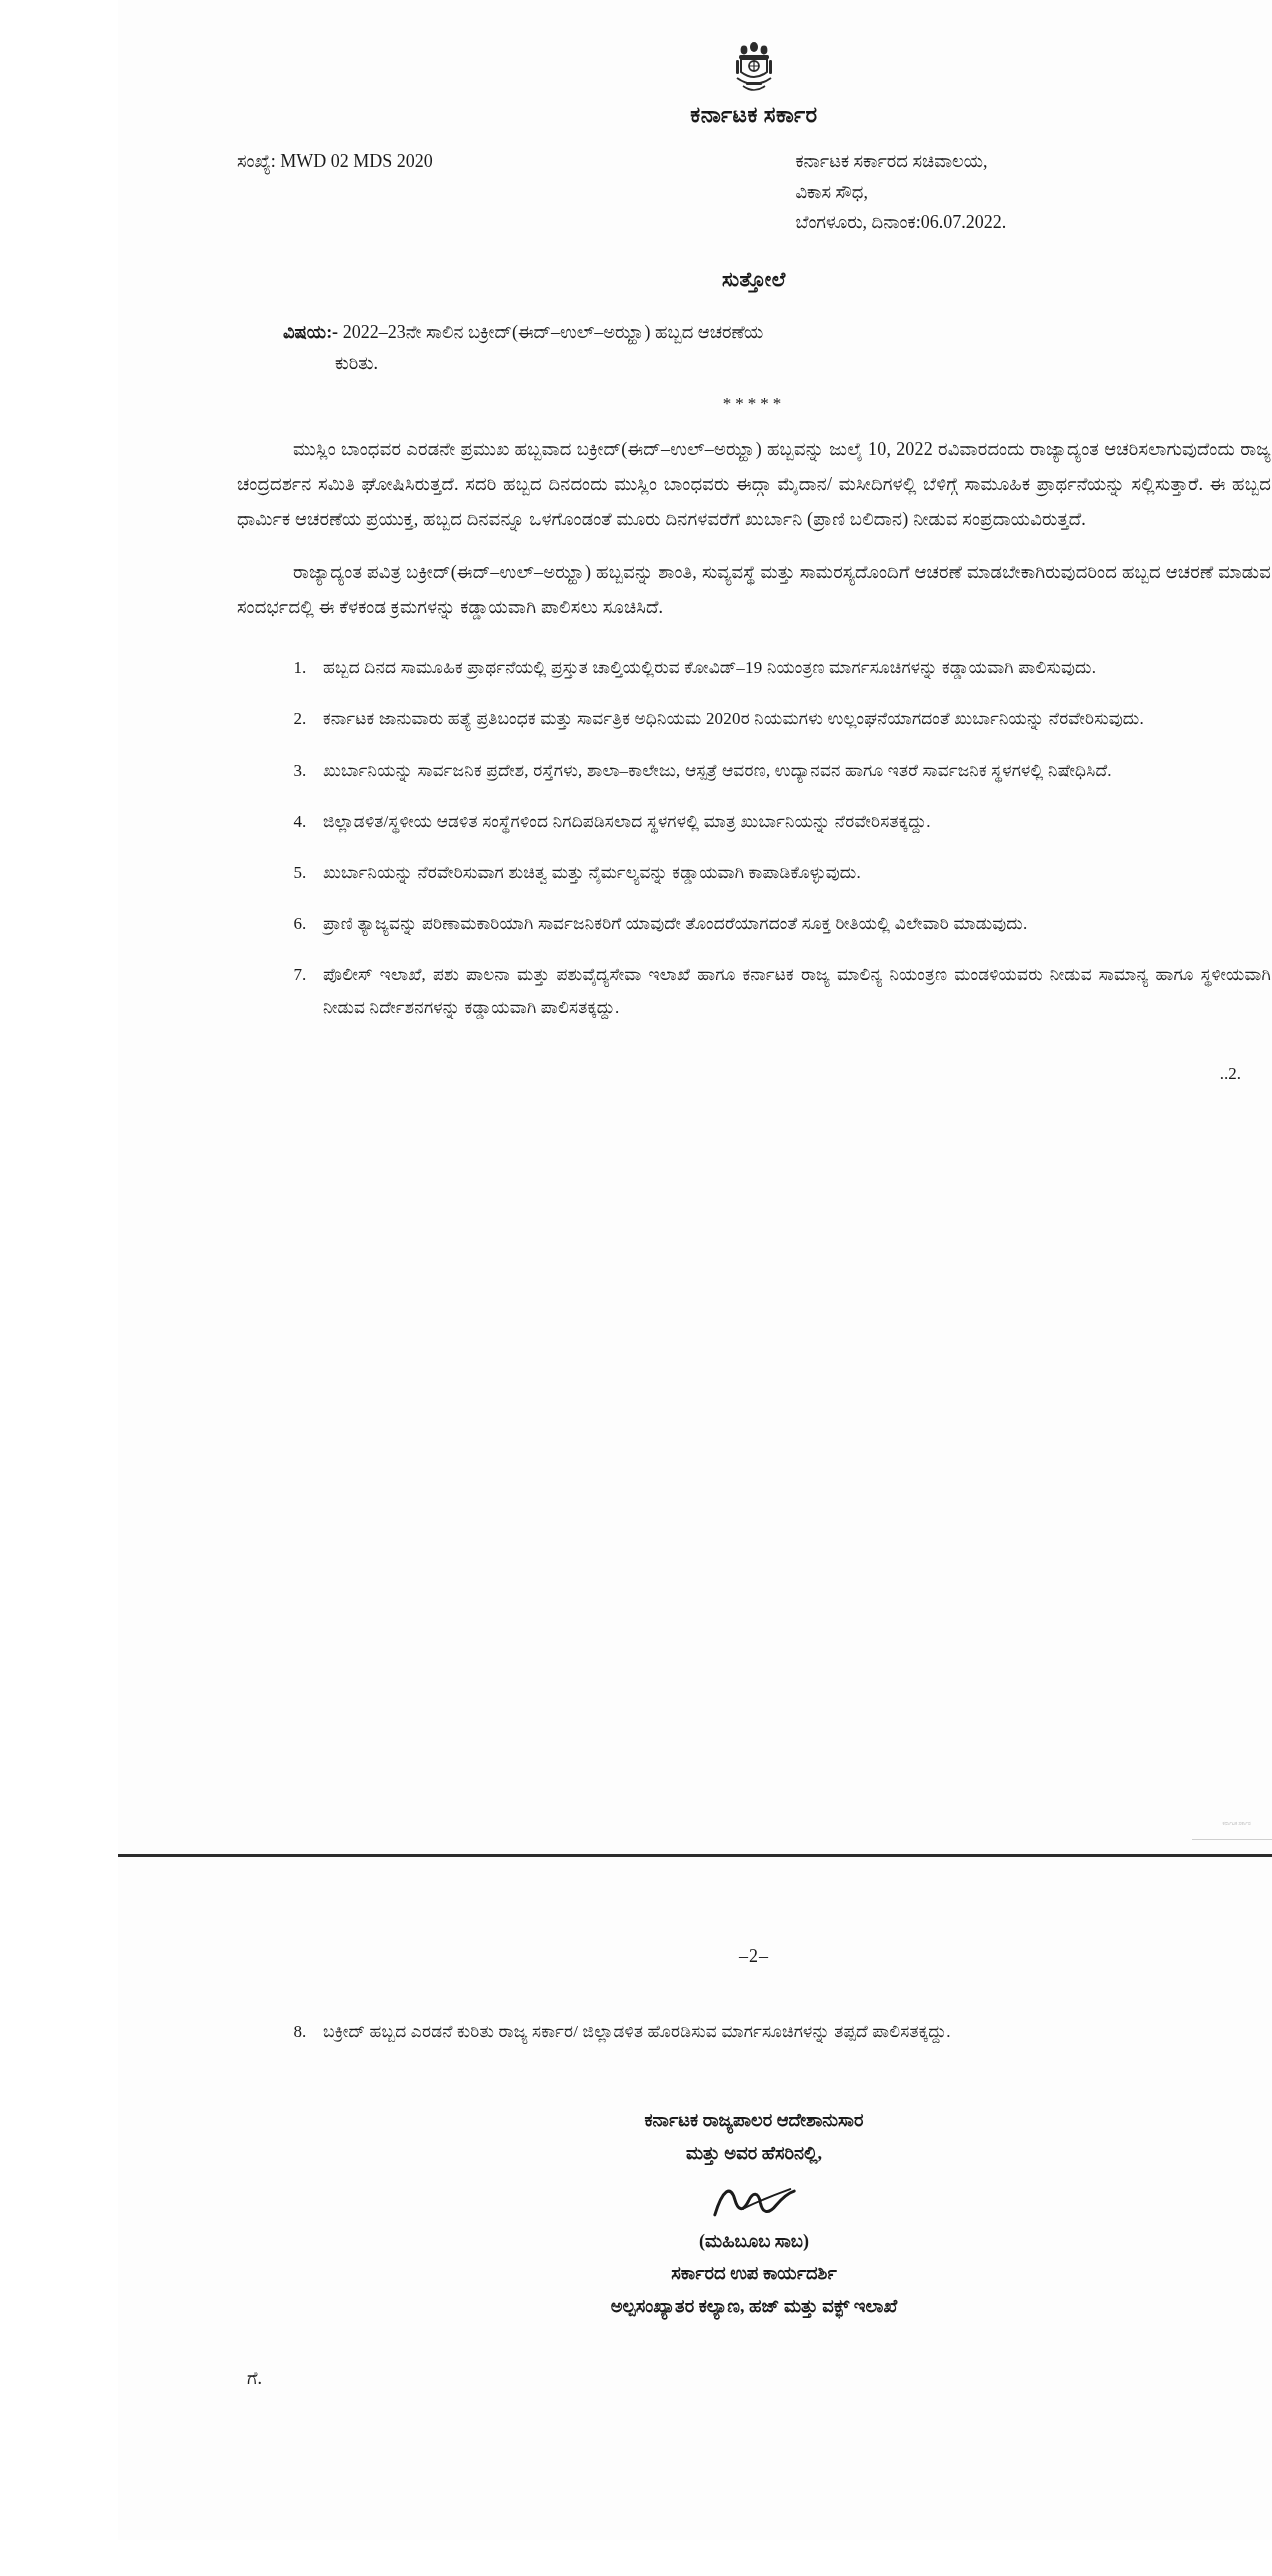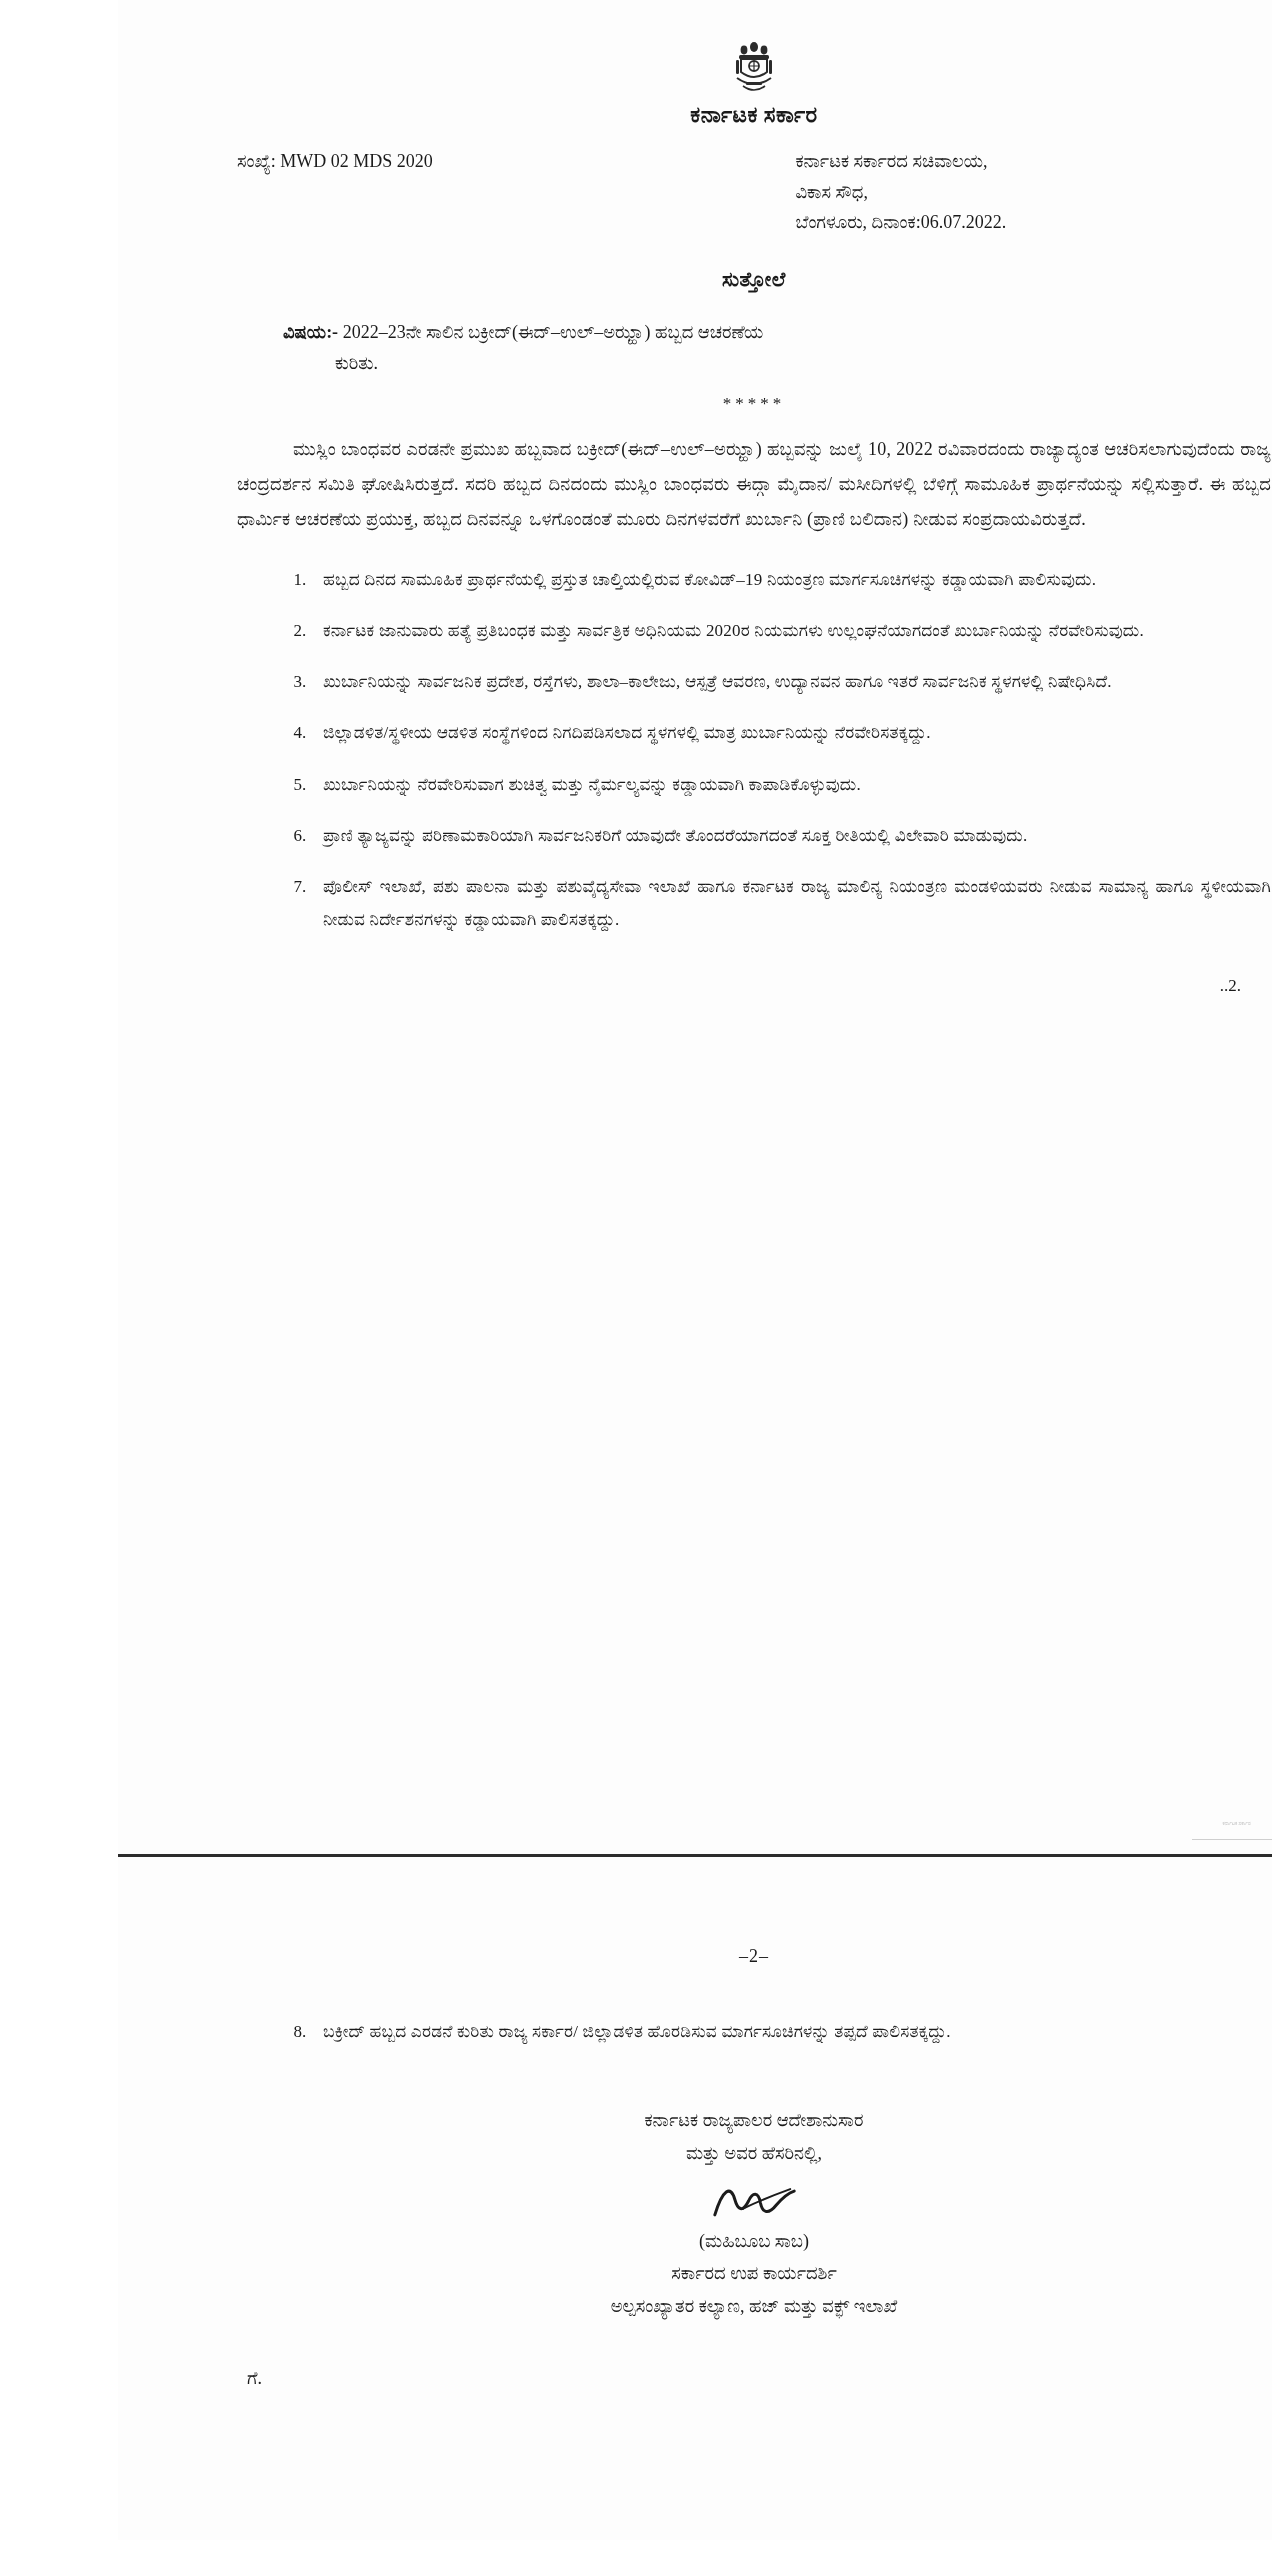--- a/index.html
+++ b/index.html
@@ -143,20 +143,21 @@
   }
   ol.clauses.cont {
     padding-left: 74px;
     margin-top: 0;
   }
   .sign-block {
     margin-top: 56px;
     text-align: center;
     font-size: 18px;
     line-height: 1.8;
+    font-weight: bold;
   }
   .sign-block .sig-graphic {
     display: block;
     margin: 10px auto 0 auto;
     width: 119px;
     height: 44px;
   }
   .sign-name {
     margin-top: 2px;
   }
@@ -206,20 +207,21 @@
 
     <div class="subject-block">
       <span class="subject-label">ವಿಷಯ:-</span>
       <span>2022–23ನೇ ಸಾಲಿನ ಬಕ್ರೀದ್(ಈದ್–ಉಲ್–ಅಝ್ಹಾ) ಹಬ್ಬದ ಆಚರಣೆಯ</span>
       <span class="subject-cont">ಕುರಿತು.</span>
     </div>
 
     <div class="stars">*****</div>
 
     <p class="para">ಮುಸ್ಲಿಂ ಬಾಂಧವರ ಎರಡನೇ ಪ್ರಮುಖ ಹಬ್ಬವಾದ ಬಕ್ರೀದ್(ಈದ್–ಉಲ್–ಅಝ್ಹಾ) ಹಬ್ಬವನ್ನು ಜುಲೈ 10, 2022 ರವಿವಾರದಂದು ರಾಜ್ಯಾದ್ಯಂತ ಆಚರಿಸಲಾಗುವುದೆಂದು ರಾಜ್ಯ ಚಂದ್ರದರ್ಶನ ಸಮಿತಿ ಘೋಷಿಸಿರುತ್ತದೆ. ಸದರಿ ಹಬ್ಬದ ದಿನದಂದು ಮುಸ್ಲಿಂ ಬಾಂಧವರು ಈದ್ಗಾ ಮೈದಾನ/ ಮಸೀದಿಗಳಲ್ಲಿ ಬೆಳಿಗ್ಗೆ ಸಾಮೂಹಿಕ ಪ್ರಾರ್ಥನೆಯನ್ನು ಸಲ್ಲಿಸುತ್ತಾರೆ. ಈ ಹಬ್ಬದ ಧಾರ್ಮಿಕ ಆಚರಣೆಯ ಪ್ರಯುಕ್ತ, ಹಬ್ಬದ ದಿನವನ್ನೂ ಒಳಗೊಂಡಂತೆ ಮೂರು ದಿನಗಳವರೆಗೆ ಖುರ್ಬಾನಿ (ಪ್ರಾಣಿ ಬಲಿದಾನ) ನೀಡುವ ಸಂಪ್ರದಾಯವಿರುತ್ತದೆ.</p>
+    <p class="para">ರಾಜ್ಯಾದ್ಯಂತ ಪವಿತ್ರ ಬಕ್ರೀದ್(ಈದ್–ಉಲ್–ಅಝ್ಹಾ) ಹಬ್ಬವನ್ನು ಶಾಂತಿ, ಸುವ್ಯವಸ್ಥೆ ಮತ್ತು ಸಾಮರಸ್ಯದೊಂದಿಗೆ ಆಚರಣೆ ಮಾಡಬೇಕಾಗಿರುವುದರಿಂದ ಹಬ್ಬದ ಆಚರಣೆ ಮಾಡುವ ಸಂದರ್ಭದಲ್ಲಿ ಈ ಕೆಳಕಂಡ ಕ್ರಮಗಳನ್ನು ಕಡ್ಡಾಯವಾಗಿ ಪಾಲಿಸಲು ಸೂಚಿಸಿದೆ.</p>
 
     <ol class="clauses">
       <li>ಹಬ್ಬದ ದಿನದ ಸಾಮೂಹಿಕ ಪ್ರಾರ್ಥನೆಯಲ್ಲಿ ಪ್ರಸ್ತುತ ಚಾಲ್ತಿಯಲ್ಲಿರುವ ಕೋವಿಡ್–19 ನಿಯಂತ್ರಣ ಮಾರ್ಗಸೂಚಿಗಳನ್ನು ಕಡ್ಡಾಯವಾಗಿ ಪಾಲಿಸುವುದು.</li>
       <li>ಕರ್ನಾಟಕ ಜಾನುವಾರು ಹತ್ಯೆ ಪ್ರತಿಬಂಧಕ ಮತ್ತು ಸಾರ್ವತ್ರಿಕ ಅಧಿನಿಯಮ 2020ರ ನಿಯಮಗಳು ಉಲ್ಲಂಘನೆಯಾಗದಂತೆ ಖುರ್ಬಾನಿಯನ್ನು ನೆರವೇರಿಸುವುದು.</li>
       <li>ಖುರ್ಬಾನಿಯನ್ನು ಸಾರ್ವಜನಿಕ ಪ್ರದೇಶ, ರಸ್ತೆಗಳು, ಶಾಲಾ–ಕಾಲೇಜು, ಆಸ್ಪತ್ರೆ ಆವರಣ, ಉದ್ಯಾನವನ ಹಾಗೂ ಇತರೆ ಸಾರ್ವಜನಿಕ ಸ್ಥಳಗಳಲ್ಲಿ ನಿಷೇಧಿಸಿದೆ.</li>
       <li>ಜಿಲ್ಲಾಡಳಿತ/ಸ್ಥಳೀಯ ಆಡಳಿತ ಸಂಸ್ಥೆಗಳಿಂದ ನಿಗದಿಪಡಿಸಲಾದ ಸ್ಥಳಗಳಲ್ಲಿ ಮಾತ್ರ ಖುರ್ಬಾನಿಯನ್ನು ನೆರವೇರಿಸತಕ್ಕದ್ದು.</li>
       <li>ಖುರ್ಬಾನಿಯನ್ನು ನೆರವೇರಿಸುವಾಗ ಶುಚಿತ್ವ ಮತ್ತು ನೈರ್ಮಲ್ಯವನ್ನು ಕಡ್ಡಾಯವಾಗಿ ಕಾಪಾಡಿಕೊಳ್ಳುವುದು.</li>
       <li>ಪ್ರಾಣಿ ತ್ಯಾಜ್ಯವನ್ನು ಪರಿಣಾಮಕಾರಿಯಾಗಿ ಸಾರ್ವಜನಿಕರಿಗೆ ಯಾವುದೇ ತೊಂದರೆಯಾಗದಂತೆ ಸೂಕ್ತ ರೀತಿಯಲ್ಲಿ ವಿಲೇವಾರಿ ಮಾಡುವುದು.</li>
       <li>ಪೊಲೀಸ್ ಇಲಾಖೆ, ಪಶು ಪಾಲನಾ ಮತ್ತು ಪಶುವೈದ್ಯಸೇವಾ ಇಲಾಖೆ ಹಾಗೂ ಕರ್ನಾಟಕ ರಾಜ್ಯ ಮಾಲಿನ್ಯ ನಿಯಂತ್ರಣ ಮಂಡಳಿಯವರು ನೀಡುವ ಸಾಮಾನ್ಯ ಹಾಗೂ ಸ್ಥಳೀಯವಾಗಿ ನೀಡುವ ನಿರ್ದೇಶನಗಳನ್ನು ಕಡ್ಡಾಯವಾಗಿ ಪಾಲಿಸತಕ್ಕದ್ದು.</li>
     </ol>

